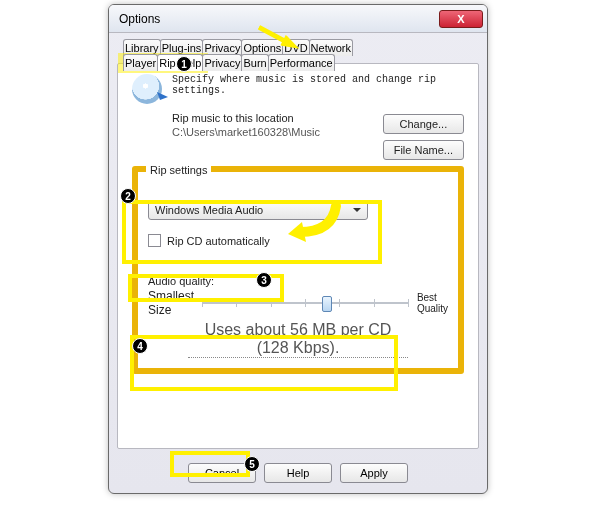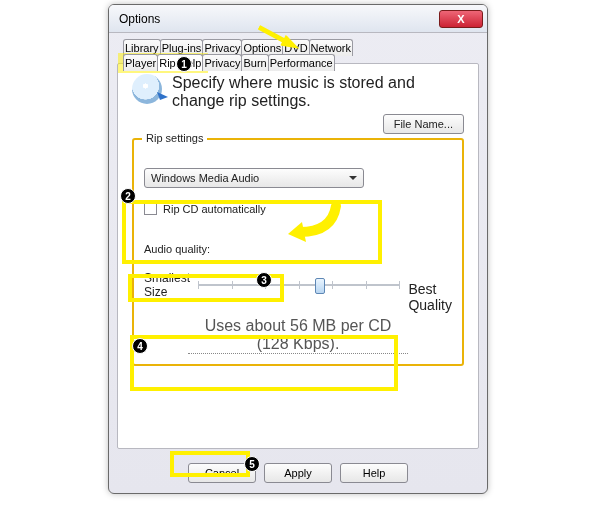--- a/index.html
+++ b/index.html
@@ -30,21 +30,21 @@
              position:relative; flex:0 0 30px;}
   .cd-icon::after { content:""; position:absolute; right:-4px; bottom:-2px;
                     border:6px solid transparent; border-top-color:#2f72c9;
                     transform: rotate(25deg);}
   .loc-block { margin:4px 0 0 40px; }
   .path { color:#555; margin-top:2px; }
   .rbtns { position:absolute; right:14px; top:50px; display:flex; flex-direction:column; gap:6px;}
   .wbtn { min-width:80px; padding:3px 10px; font-size:11px;
           background:linear-gradient(#fdfdfd,#e7e7e7); border:1px solid #8a8a92;
           border-radius:3px; cursor:default; text-align:center;}
-  .fs { border:2px solid #eab308; border-radius:3px; padding:24px 10px 10px 10px;
+  .fs { border:6px solid #eab308; border-radius:3px; padding:24px 10px 10px 10px;
         margin-top:28px; position:relative;}
   .fs-legend { position:absolute; top:-8px; left:8px; background:#fff; padding:0 4px;}
   .selectwrap { width:220px; }
   .select { display:flex; align-items:center; justify-content:space-between;
             background:linear-gradient(#fdfdfd,#e7e7e7); border:1px solid #8a8a92;
             border-radius:3px; padding:3px 6px; margin-top:4px;}
   .chev { width:0; height:0; border:4px solid transparent; border-top-color:#333;
           margin-top:3px;}
   .checkbox-row { display:flex; align-items:center; gap:6px; margin-top:14px;}
   .cb { width:13px; height:13px; background:#fff; border:1px solid #8a8a92;}
@@ -79,21 +79,21 @@
   .b1{ left:176px; top:56px;} .b2{ left:120px; top:188px;}
   .b3{ left:256px; top:272px;} .b4{ left:132px; top:338px;}
   .b5{ left:244px; top:456px;}
   
   .arrow1 { position:absolute; left:256px; top:32px; width:46px; height:12px;
             background:#fff000; transform:rotate(28deg);
             clip-path: polygon(0 30%,60% 30%,60% 0,100% 50%,60% 100%,60% 70%,0 70%);
             z-index:15;}
   .arrow2 { position:absolute; left:282px; top:202px; width:60px; height:44px; z-index:15;}
   .arrow2 svg { width:100%; height:100%; }
-  .smalltxt { font-size:16px;}
+  .smalltxt { font-size:10px;font-family:Liberation Mono, monospace;}
 </style>
 </head>
 <body>
 
 <div class="dialog">
   <div class="titlebar">
     <span>Options</span>
     <div class="closebtn">
       <span>X</span>
     </div>
@@ -117,21 +117,26 @@
     </div>
   </div>
 
   <div class="sheet">
     <div class="content">
       <div class="instr-row">
         <div class="cd-icon"></div>
         <div class="smalltxt">Specify where music is stored and change rip settings.</div>
       </div>
 
+      <div class="loc-block">
+        <div>Rip music to this location</div>
+        <div class="path">C:\Users\market160328\Music</div>
+      </div>
       <div class="rbtns">
+        <div class="wbtn">Change...</div>
         <div class="wbtn">File Name...</div>
       </div>
 
       <div class="fs">
         <div class="fs-legend">Rip settings</div>
 
         <div class="selectwrap">
           <div class="select">
             <span>Windows Media Audio</span>
             <span class="chev"></span>
@@ -157,33 +162,33 @@
                   <span></span>
                   <span></span>
                   <span></span>
                   <span></span>
                   <span></span>
                   <span></span>
                   <span></span>
                 </div>
               <div class="thumb"></div>
             </div>
-            <div style="white-space:pre; font-size:14px;margin-top:24px;">Best
+            <div style="white-space:pre; font-size:10px;">Best
 Quality</div>
           </div>
           <div class="sizeinfo">Uses about 56 MB per CD (128 Kbps).</div>
         </div>
       </div>
     </div>
   </div>
 
   <div class="btnrow">
     <div class="wbtn">Cancel</div>
+    <div class="wbtn">Help</div>
     <div class="wbtn">Apply</div>
-    <div class="wbtn">Help</div>
   </div>
 </div>
 
 <div class="hl hl1"></div>
 <div class="hl hl2"></div>
 <div class="hl hl3"></div>
 <div class="hl hl4"></div>
 <div class="hl hlok"></div>
 
 <div class="arrow1"></div>

